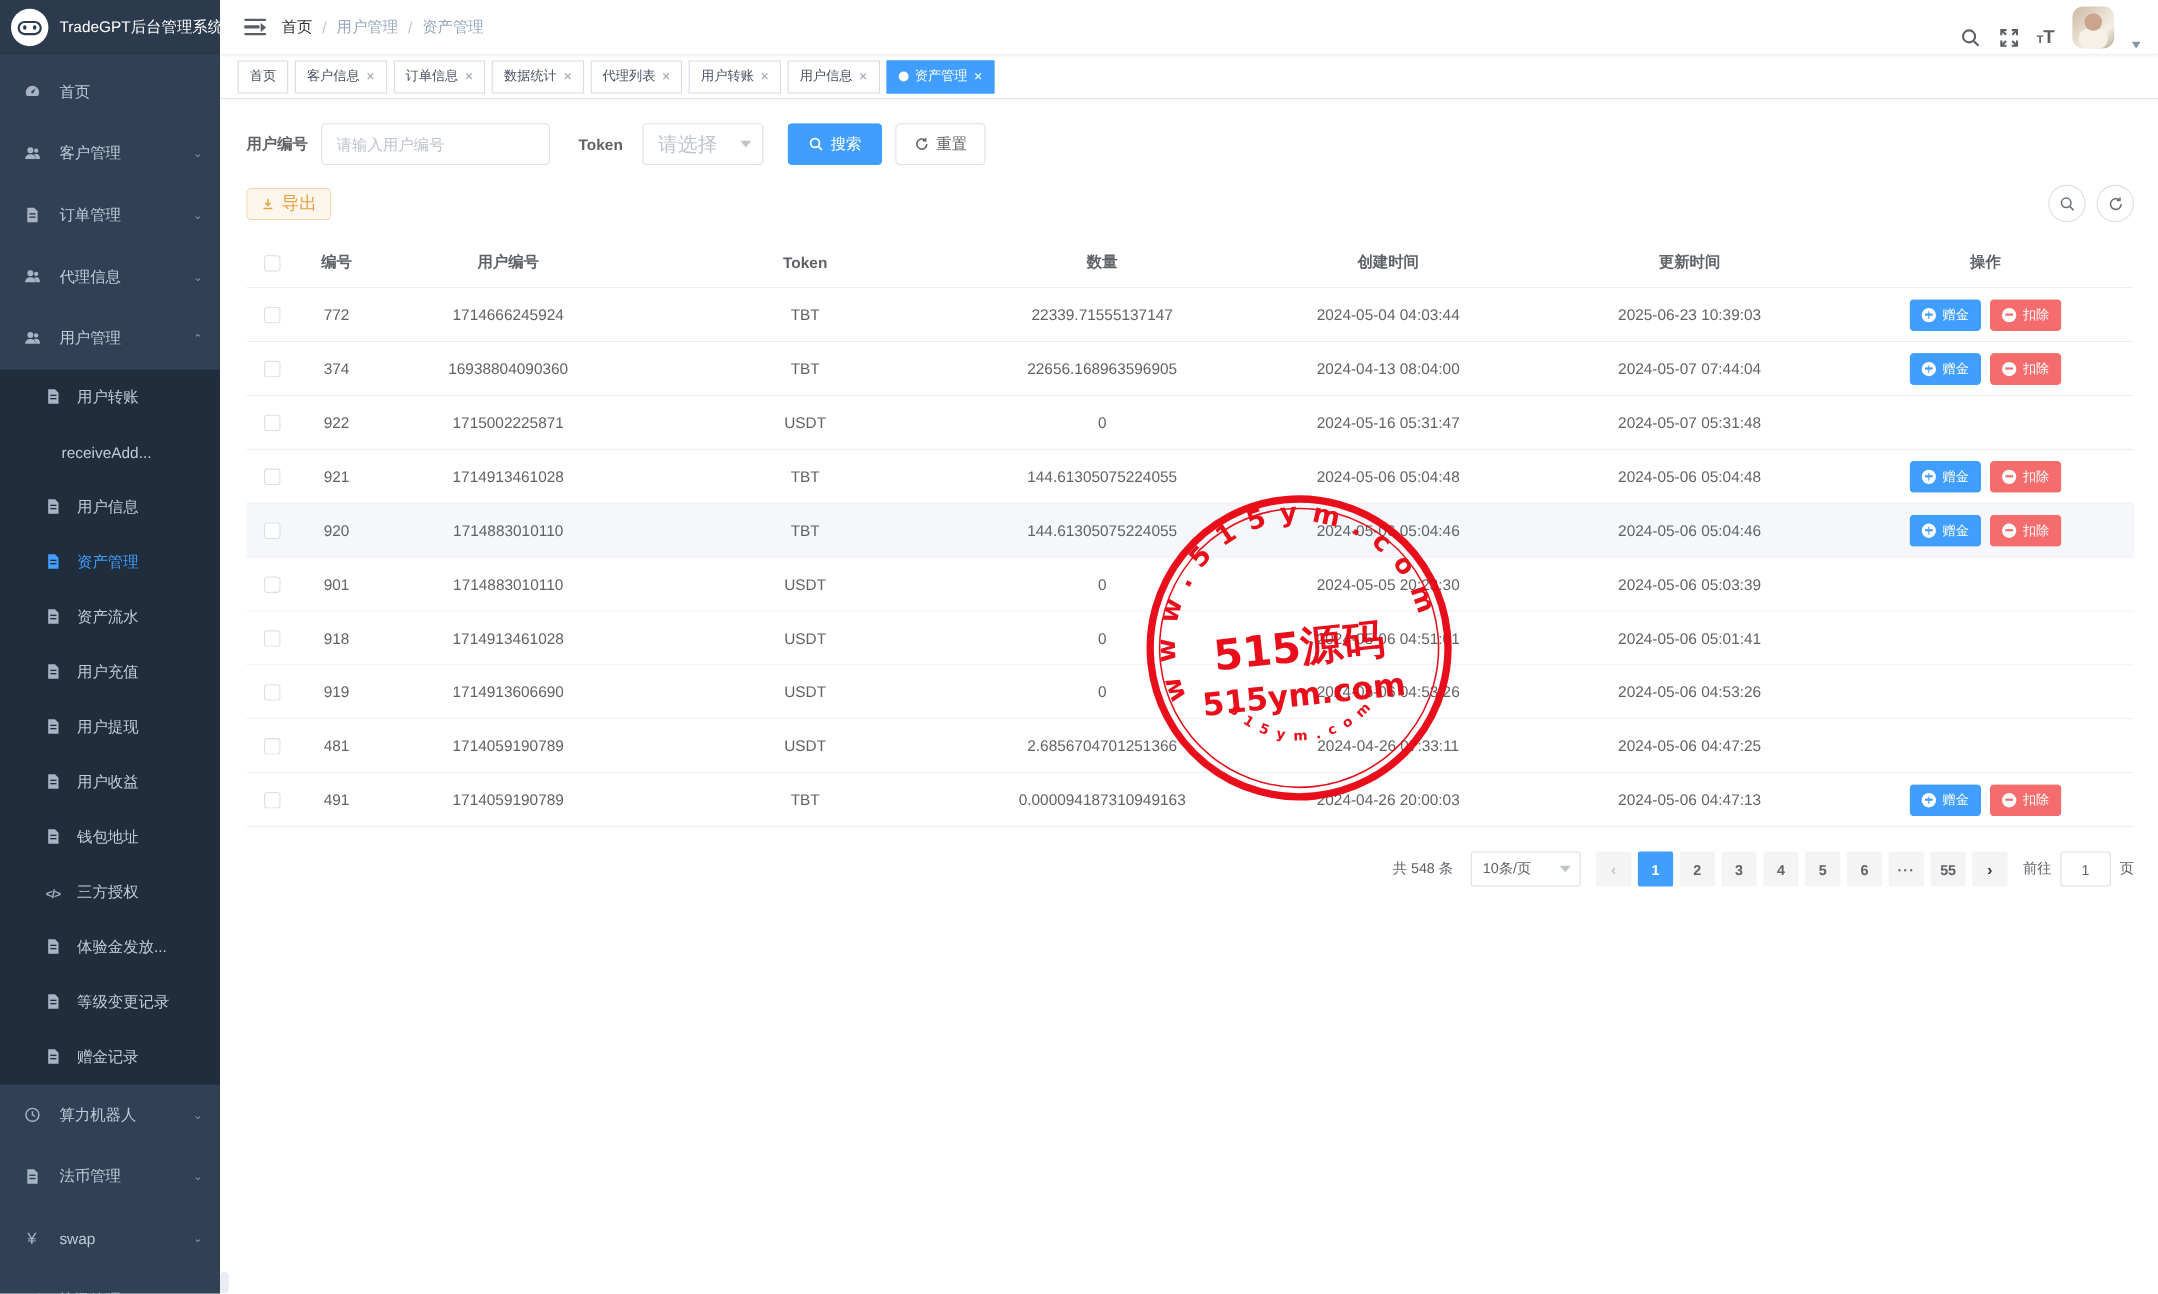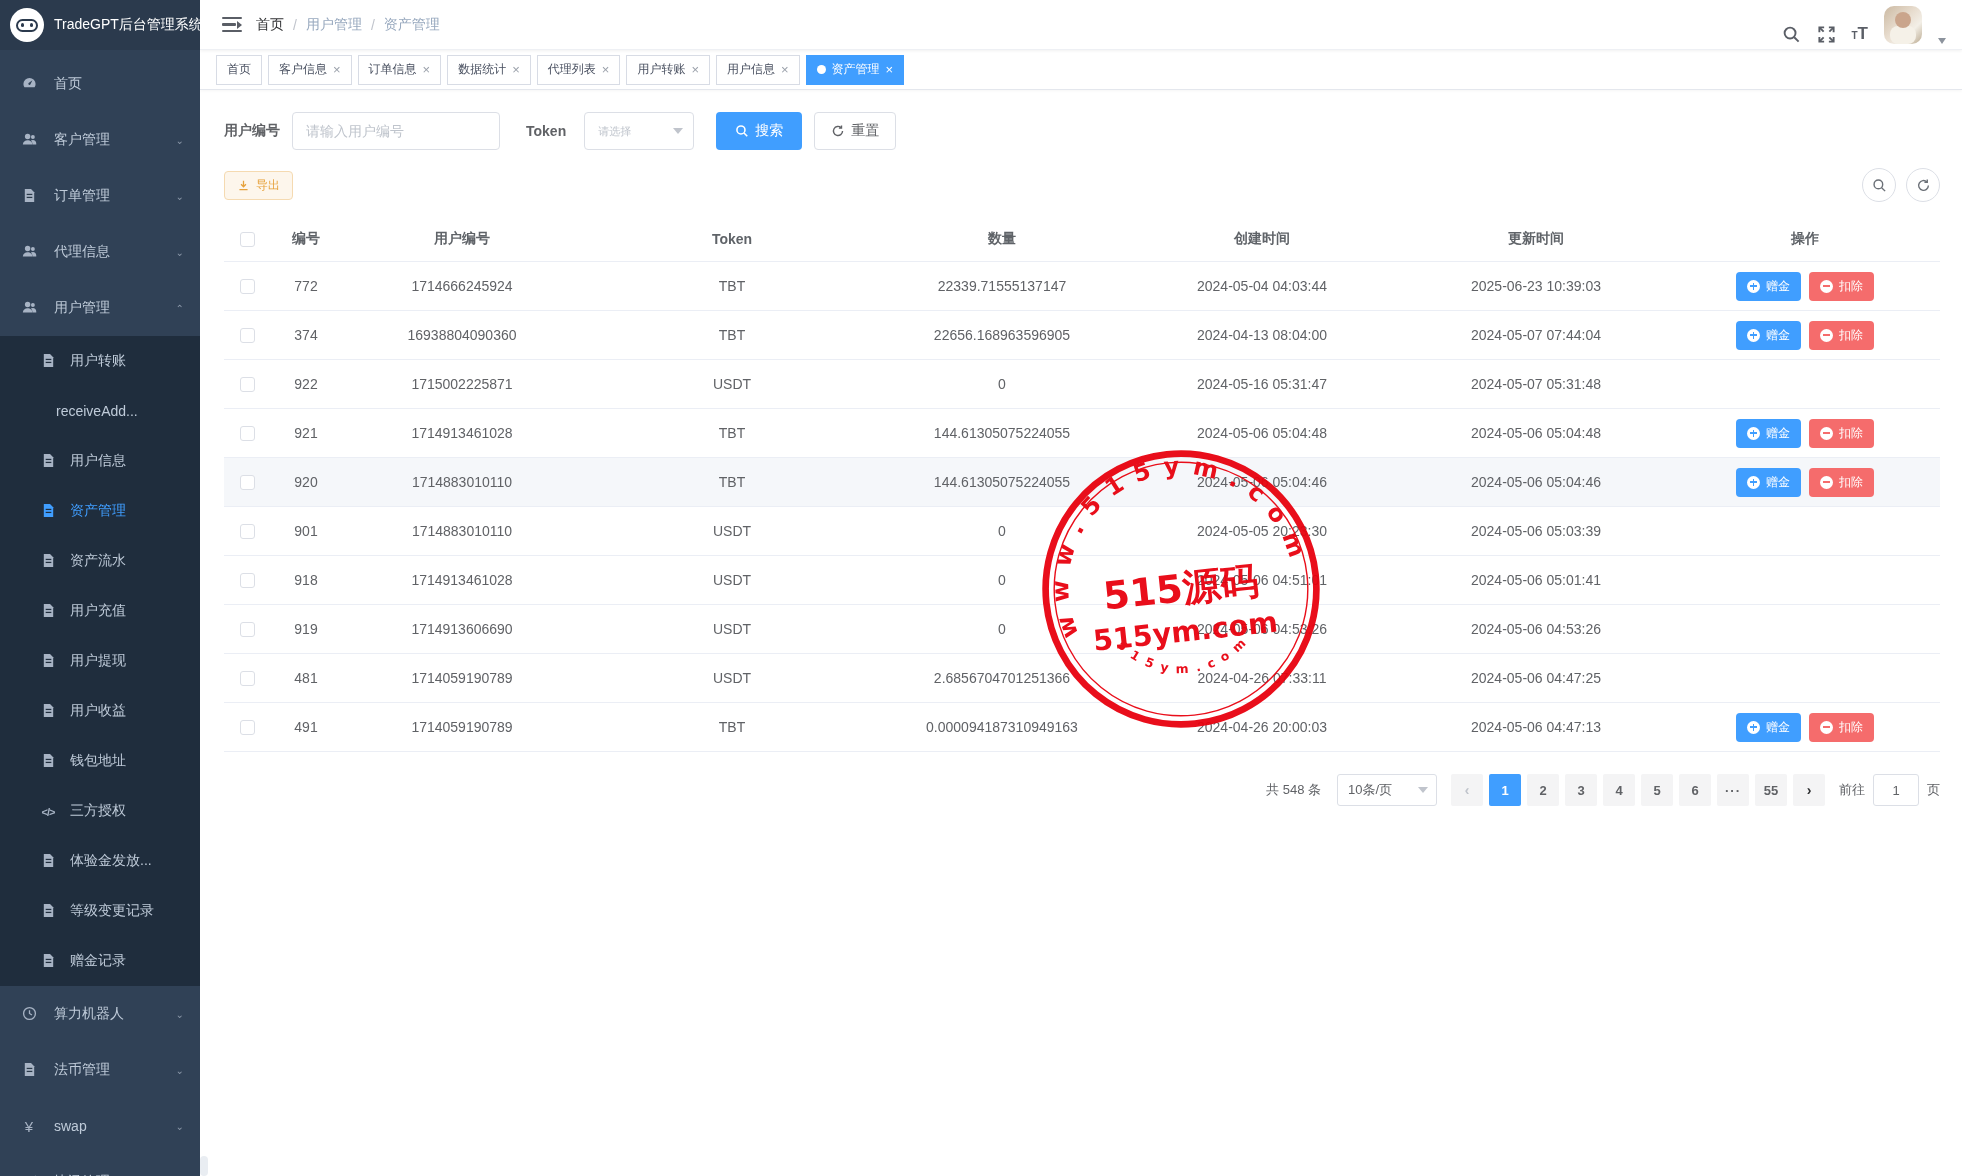--- a/index.html
+++ b/index.html
@@ -76,31 +76,31 @@
 
   
   .filters { display:flex; align-items:center; gap:12px; padding:22px 24px 4px 24px; }
   .f-label { font-size:14px; font-weight:bold; color:#606266; }
   .f-input { width:208px; height:38px; border:1px solid #dcdfe6; border-radius:4px;
     padding:0 13px; font-size:14px; color:#606266; outline:none;
     font-family:"Liberation Sans","DejaVu Sans",sans-serif; }
   .f-input::placeholder { color:#bfc4cc; }
   .f-select { width:110px; height:38px; border:1px solid #dcdfe6; border-radius:4px;
     display:flex; align-items:center; justify-content:space-between; padding:0 10px 0 13px;
-    color:#bfc4cc; font-size:11px; cursor:pointer; margin-left:6px; }
+    color:#bfc4cc; font-size:18px; cursor:pointer; margin-left:6px; }
   .sel-caret { width:0; height:0; border-left:5px solid transparent; border-right:5px solid transparent;
     border-top:6px solid #c0c4cc; }
   .token-gap { margin-left:14px; }
   .btn { display:inline-flex; align-items:center; justify-content:center; gap:6px;
     border-radius:4px; cursor:pointer; font-size:14px; border:1px solid transparent; }
   .btn-search { background:#409eff; color:#fff; height:38px; padding:0 18px; margin-left:10px; }
   .btn-reset { background:#fff; color:#606266; border-color:#dcdfe6; height:38px; padding:0 16px; }
 
   .toolrow { display:flex; align-items:center; justify-content:space-between; padding:14px 22px 0 24px; }
-  .btn-export { background:#fdf6ec; color:#e6a23c; border-color:#f5dab1; height:29px; padding:0 12px; font-size:12px; }
+  .btn-export { background:#fdf6ec; color:#e6a23c; border-color:#f5dab1; height:29px; padding:0 12px; font-size:16px; }
   .round-btns { display:flex; gap:10px; }
   .rbtn { width:34px; height:34px; border:1px solid #dcdfe6; border-radius:50%;
     display:flex; align-items:center; justify-content:center; color:#6b7077; cursor:pointer; background:#fff; }
 
   
   .table { margin:14px 22px 0 24px; font-size:14px; color:#606266; }
   .t-grid { display:grid; grid-template-columns:46px 72px 240px 300px 240px 280px 268px 1fr;
     align-items:center; }
   .t-head { height:46px; border-bottom:1px solid #ebeef5; font-weight:bold; color:#5f6368; }
   .t-row { height:49px; border-bottom:1px solid #ebeef5; background:#fff; }

